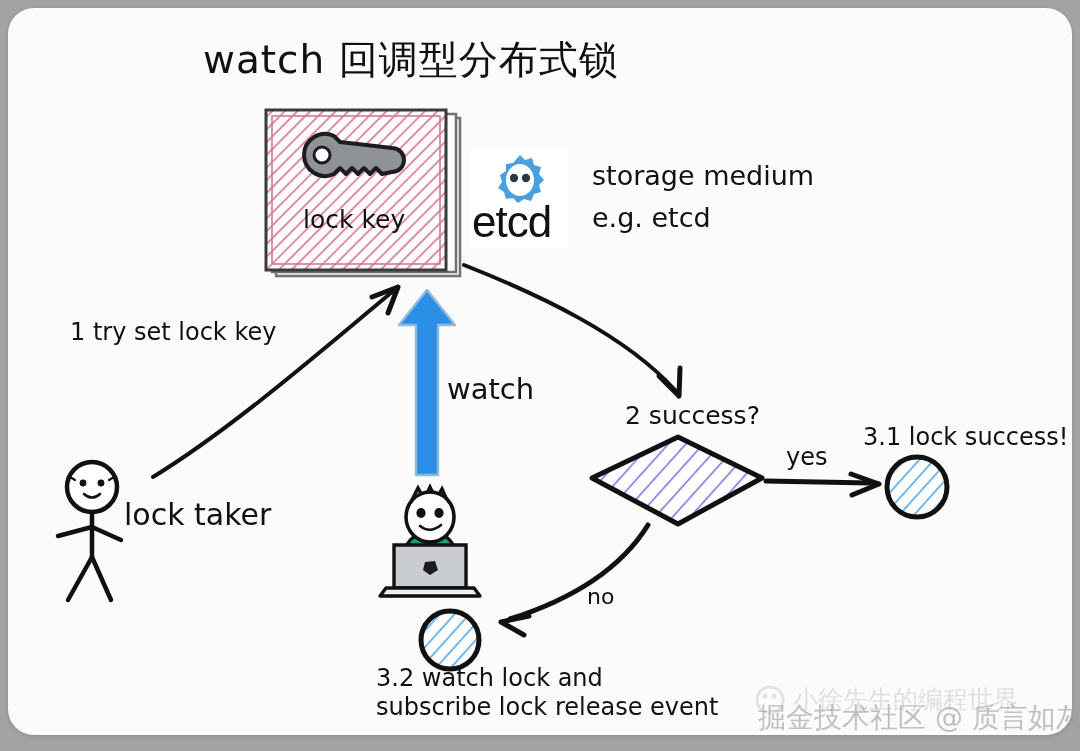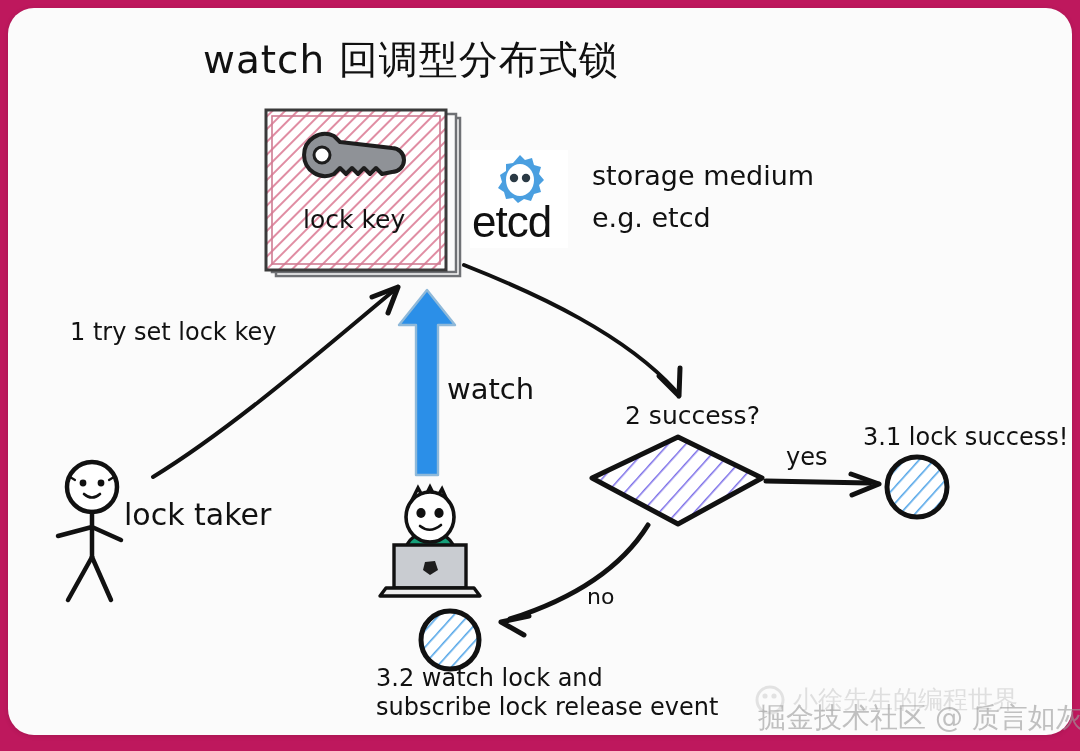--- a/index.html
+++ b/index.html
@@ -5,21 +5,21 @@
   html, body {
     margin: 0;
     padding: 0;
     background: #ffffff;
     font-family: "DejaVu Sans", sans-serif;
   }
   #stage {
     position: relative;
     width: 1080px;
     height: 751px;
-    background: #be185d;
+    background: #a3a3a3;
     overflow: hidden;
   }
   #card {
     position: absolute;
     left: 8px;
     top: 8px;
     width: 1064px;
     height: 727px;
     background: #fbfbfb;
     border-radius: 26px;

